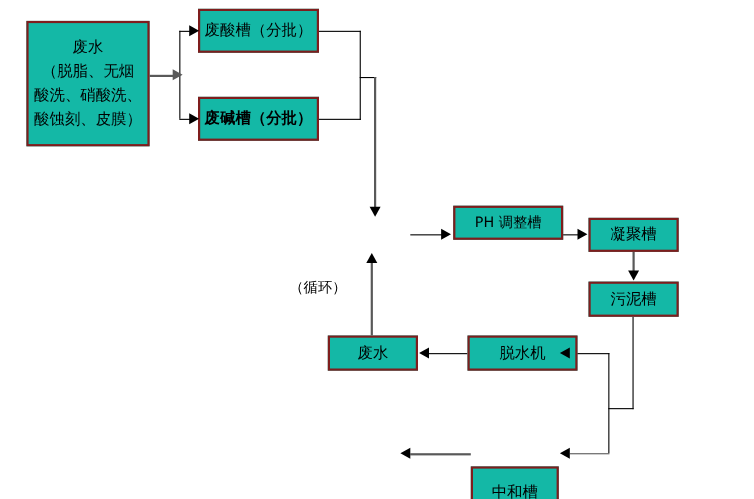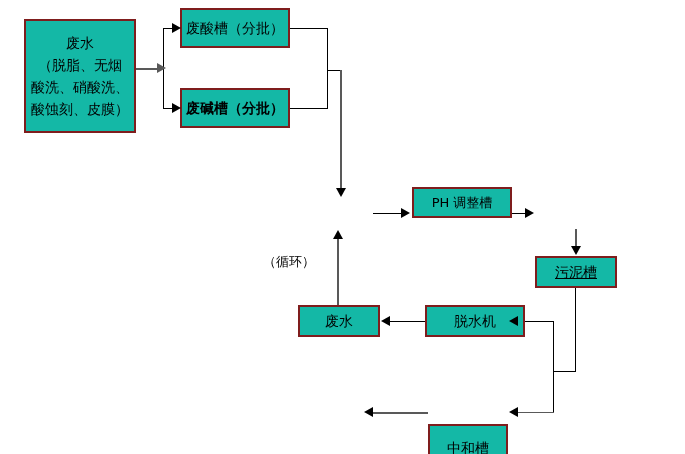--- a/index.html
+++ b/index.html
@@ -100,22 +100,23 @@
 酸洗、硝酸洗、
 酸蚀刻、皮膜）</div>
 
   <div class="node" style="left:180px; top:8px; width:110px; height:40px;">废酸槽（分批）</div>
 
   <div class="node" style="left:180px; top:88px; width:110px; height:40px;font-weight:bold;">废碱槽（分批）</div>
 
 
   <div class="node" style="left:412px; top:187px; width:100px; height:31px; font-size:13px;">PH 调整槽</div>
 
+  <div class="node" style="left:535px; top:198px; width:82px; height:31px;">凝聚槽</div>
 
-  <div class="node" style="left:535px; top:256px; width:82px; height:32px;text-decoration:underline;">污泥槽</div>
+  <div class="node" style="left:535px; top:256px; width:82px; height:32px;">污泥槽</div>
 
   <div class="node" style="left:298px; top:305px; width:82px; height:32px;">废水</div>
 
   <div class="node" style="left:425px; top:305px; width:100px; height:32px;">脱水机</div>
 
 
   <div class="node" style="left:428px; top:396px; width:80px; height:48px;margin-top:28px;">中和槽</div>
 
   <div class="label-free" style="left:263px; top:254px;">（循环）</div>
 

